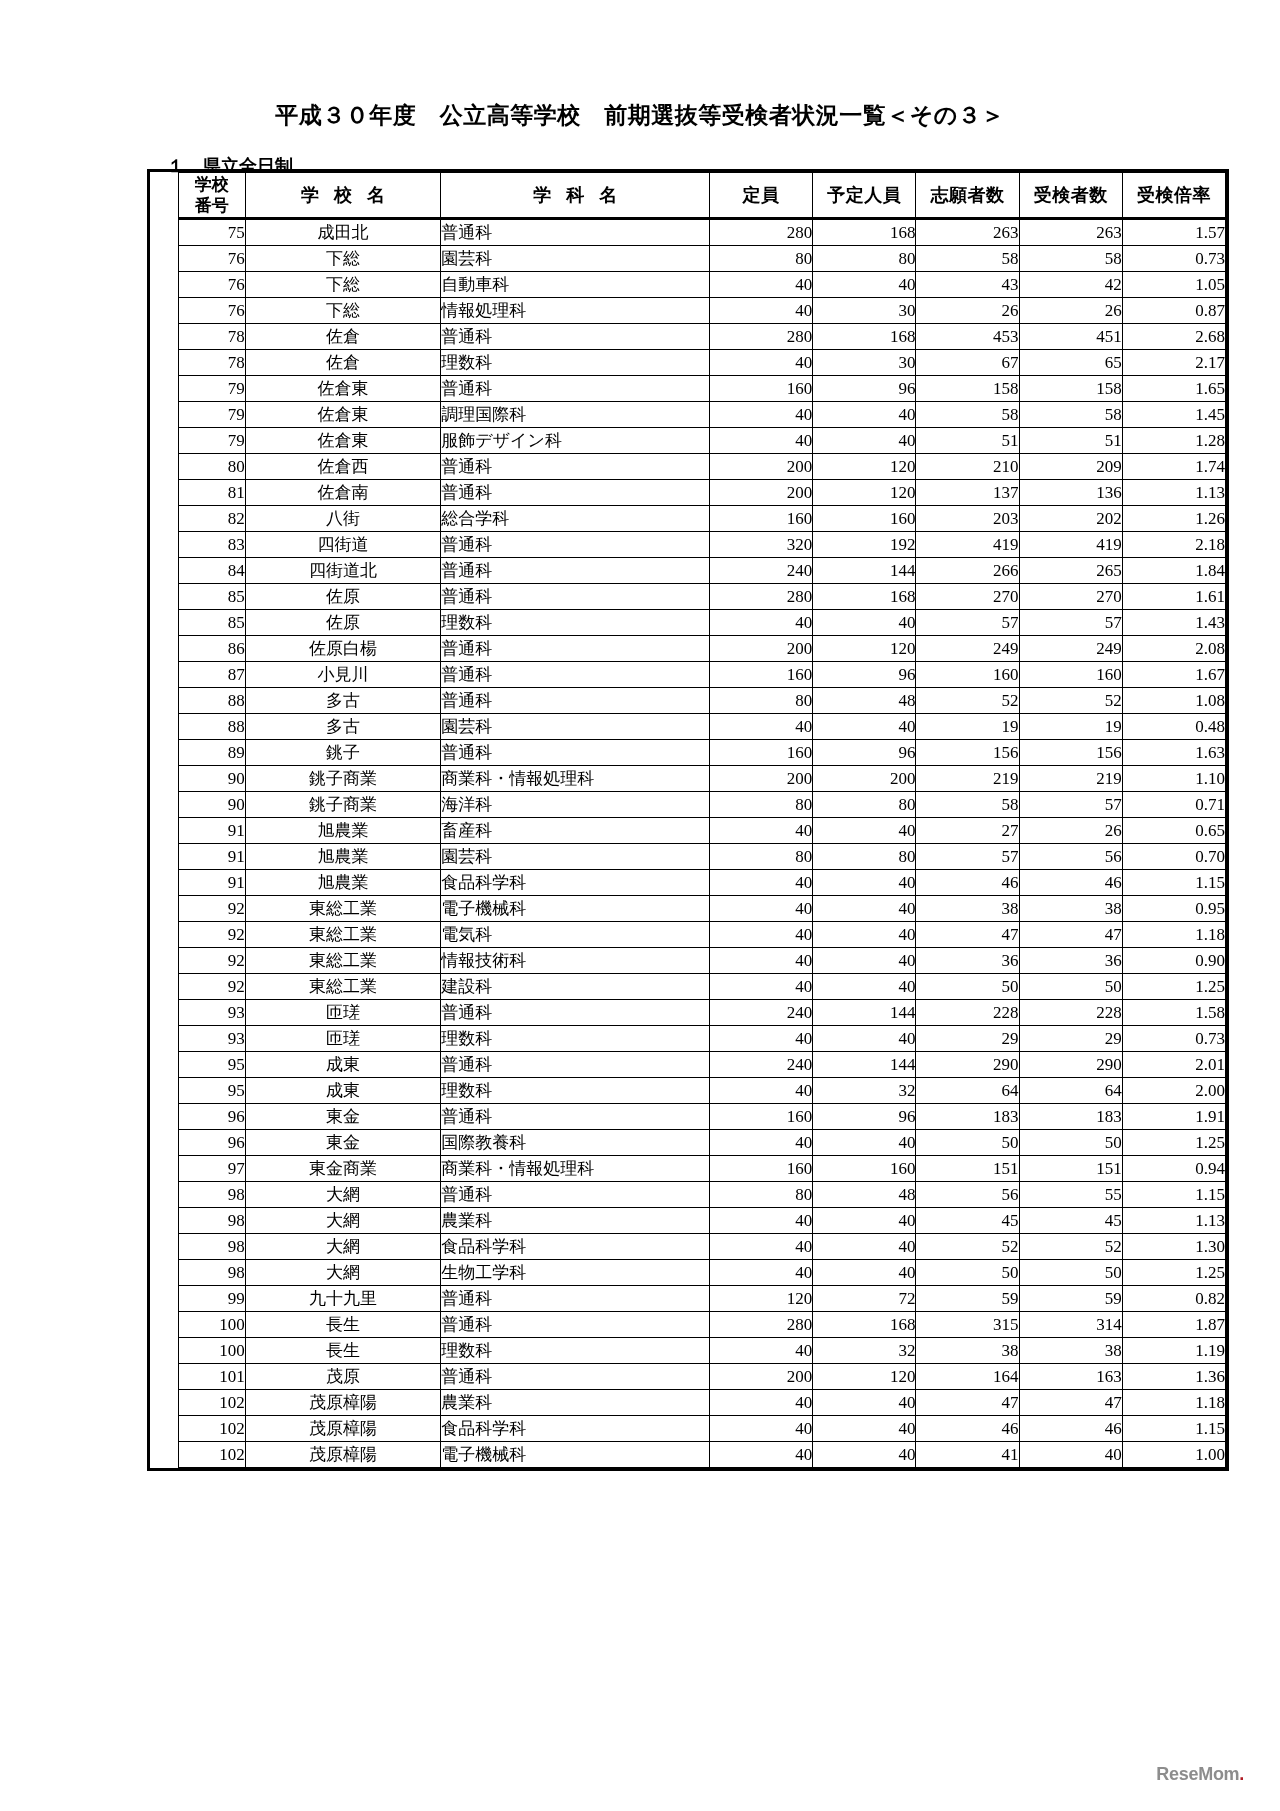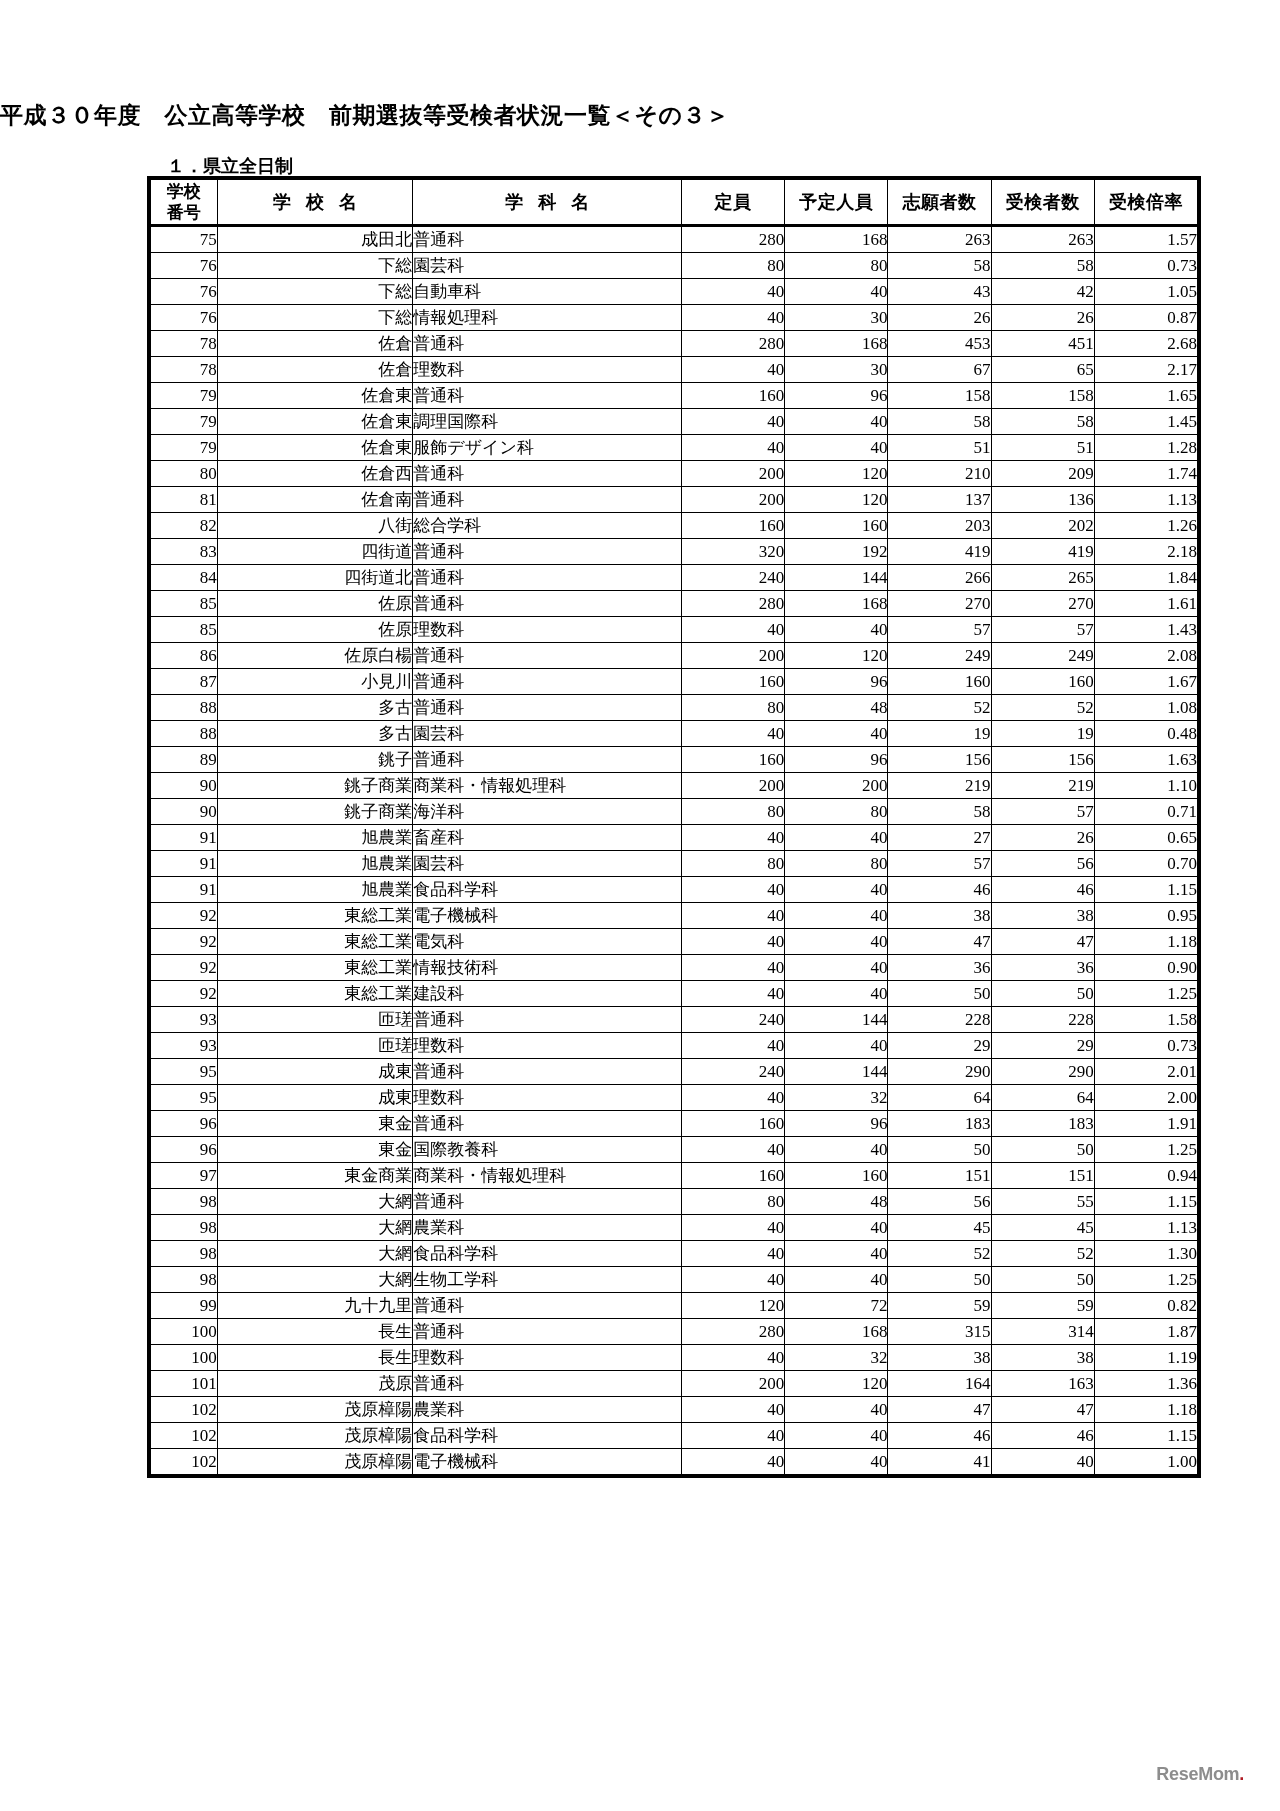--- a/index.html
+++ b/index.html
@@ -23,20 +23,21 @@
     height: 1811px;
     box-sizing: border-box;
   }
 
   
   .doc-title {
     position: absolute;
     left: 0;
     top: 100px;
     width: 1280px;
+    text-align: center;
     font-size: 23px;
     font-weight: bold;
     letter-spacing: 0.5px;
     white-space: pre;
     font-family: "Liberation Sans", "DejaVu Sans", sans-serif;
   }
 
   
   .section-heading {
     position: absolute;
@@ -46,22 +47,23 @@
     font-weight: bold;
     font-family: "Liberation Sans", "DejaVu Sans", sans-serif;
     white-space: pre;
     margin-left: 17px;
   }
 
   
   .table-wrap {
     position: absolute;
     left: 147px;
-    top: 176px;
+    top: 169px;
     width: 1048px;
+    padding-left: 28px;
   }
 
   table.data {
     border-collapse: collapse;
     width: 1048px;
     table-layout: fixed;
     background: #ffffff;
   }
 
   table.data col.c-no    { width: 62px; }
@@ -115,21 +117,21 @@
     border: 3px solid #000000;
     width: 1048px;
     box-sizing: content-box;
   }
 
   
   table.data thead th { border-bottom: 3px solid #000000; }
 
   td.num  { text-align: right;  padding-right: 6px; font-family: "Liberation Serif","DejaVu Serif",serif; }
   td.code { text-align: right;  padding-right: 5px; font-family: "Liberation Serif","DejaVu Serif",serif; }
-  td.name { text-align: right;   padding-left: 4px;  font-family: "Liberation Sans","DejaVu Sans",sans-serif; font-size: 17px;}
+  td.name { text-align: center;   padding-left: 4px;  font-family: "Liberation Sans","DejaVu Sans",sans-serif; font-size: 17px;}
   td.dept { text-align: left;   padding-left: 4px;  font-family: "Liberation Sans","DejaVu Sans",sans-serif; font-size: 17px;}
 
   
   .watermark {
     position: absolute;
     right: 36px;
     bottom: 26px;
     font-family: "Liberation Sans", "DejaVu Sans", sans-serif;
     font-size: 18px;
     font-weight: bold;

